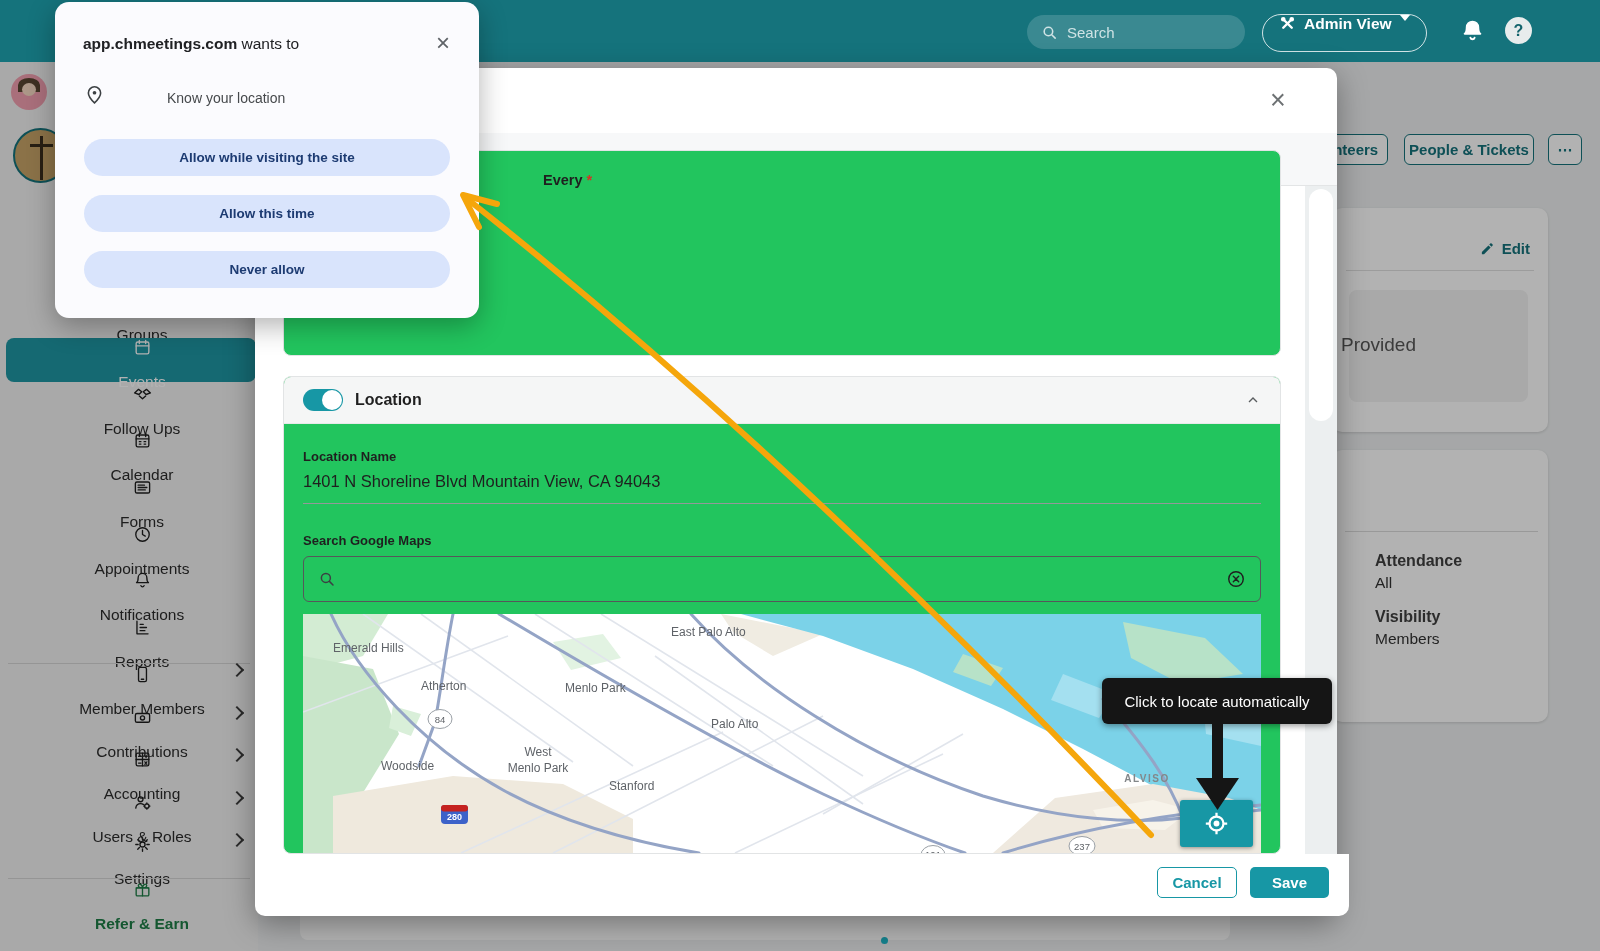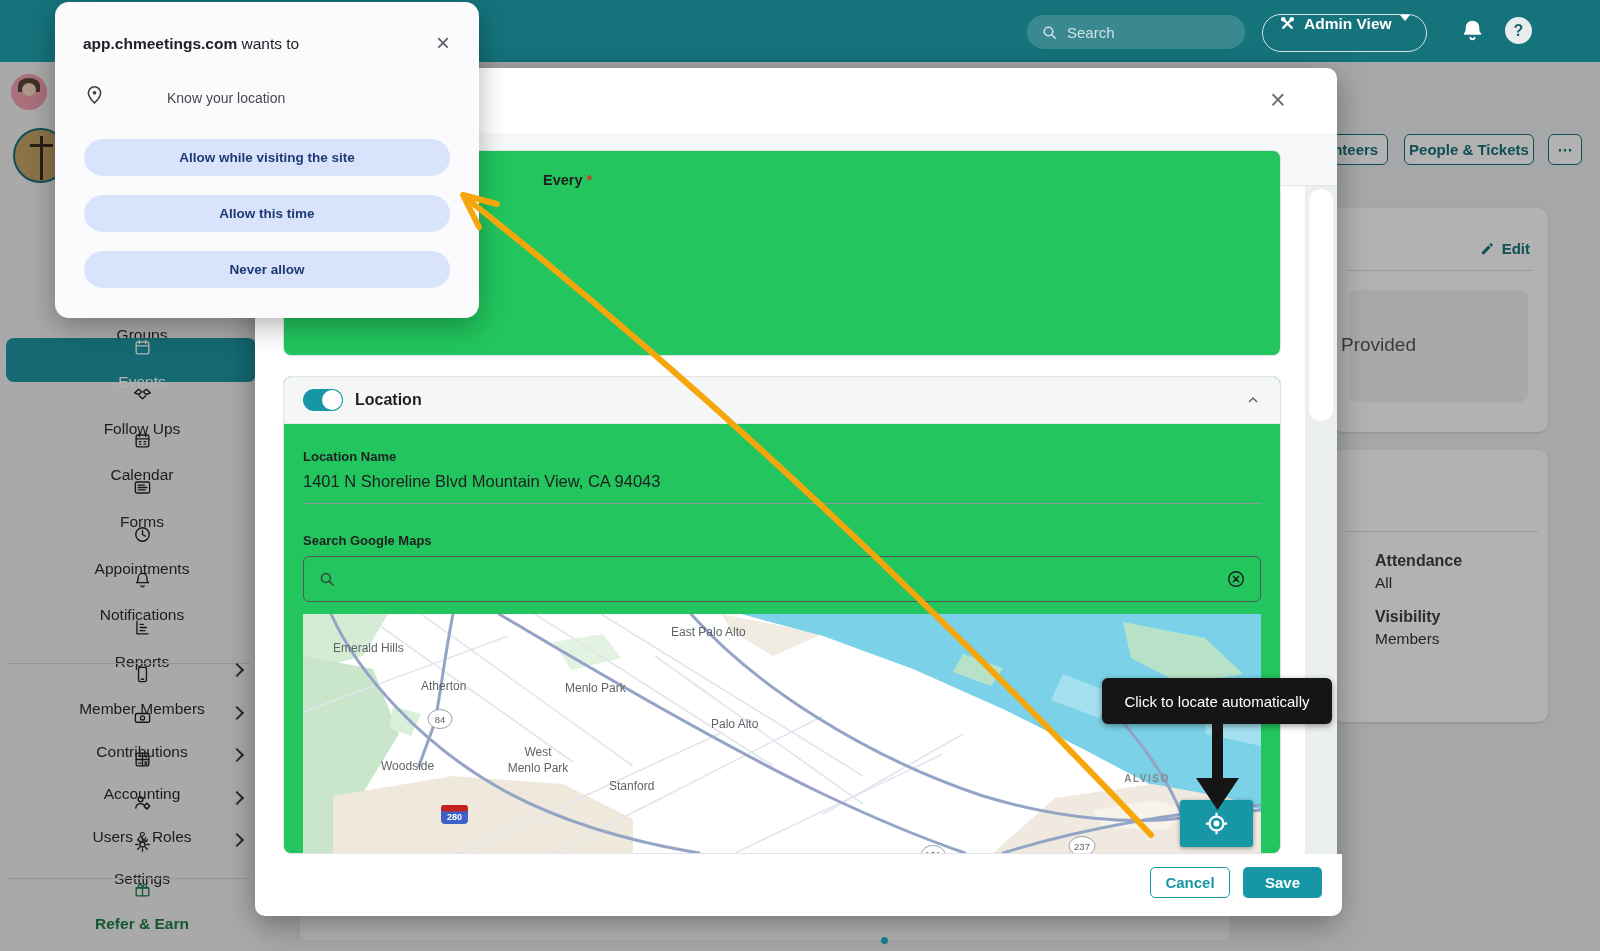--- a/index.html
+++ b/index.html
@@ -75,21 +75,21 @@
   .flabel{position:absolute;left:19px;font-size:13px;font-weight:bold;color:#1f1f1f;}
   .fvalue{position:absolute;left:19px;font-size:16.5px;color:#1f1f1f;}
   .fline{position:absolute;left:19px;width:958px;height:1px;background:#949899;}
   .searchbox{position:absolute;left:19px;top:179px;width:958px;height:46px;border:1px solid #55585a;border-radius:6px;
              box-sizing:border-box;display:flex;align-items:center;padding:0 14px;gap:10px;}
   .mapwrap{position:absolute;left:19px;top:237px;width:958px;height:239px;overflow:hidden;background:#fff;cursor:grab;}
   .locatebtn{position:absolute;left:925px;top:732px;width:73px;height:47px;background:#1797a5;border-radius:3px;
              display:flex;align-items:center;justify-content:center;box-shadow:0 1px 4px rgba(0,0,0,.4);cursor:pointer;z-index:3;}
   .gutter{position:absolute;left:1050px;top:118px;width:32px;height:668px;background:#eceff0;}
   .thumb{position:absolute;left:4px;top:3px;width:24px;height:232px;background:#fff;border-radius:12px;}
-  .mfooter{position:absolute;left:5px;bottom:0;width:1082px;height:62px;background:#fff;border-radius:0 0 10px 10px;}
+  .mfooter{position:absolute;left:12px;bottom:0;width:1082px;height:62px;background:#fff;border-radius:0 0 10px 10px;}
   .btn{position:absolute;top:13px;height:31px;border-radius:5px;font-size:15px;font-weight:bold;display:flex;align-items:center;justify-content:center;cursor:pointer;box-sizing:border-box;}
   .btn.cancel{left:890px;width:80px;border:1px solid #1797a5;color:#1797a5;background:#fff;}
   .btn.save{left:983px;width:79px;background:#1797a5;color:#fff;}
   
   .tooltip{position:absolute;left:1102px;top:678px;width:230px;height:46px;background:#151515;border-radius:6px;z-index:40;
            color:#fff;font-size:15px;display:flex;align-items:center;justify-content:center;box-shadow:0 2px 6px rgba(0,0,0,.4);}
   
   .perm{position:absolute;left:55px;top:2px;width:424px;height:316px;background:#fbfbfe;border-radius:14px;z-index:45;
         box-shadow:0 8px 28px rgba(0,0,0,.3);}
   .permtitle{position:absolute;left:28px;top:33px;font-size:15.5px;color:#202124;}

